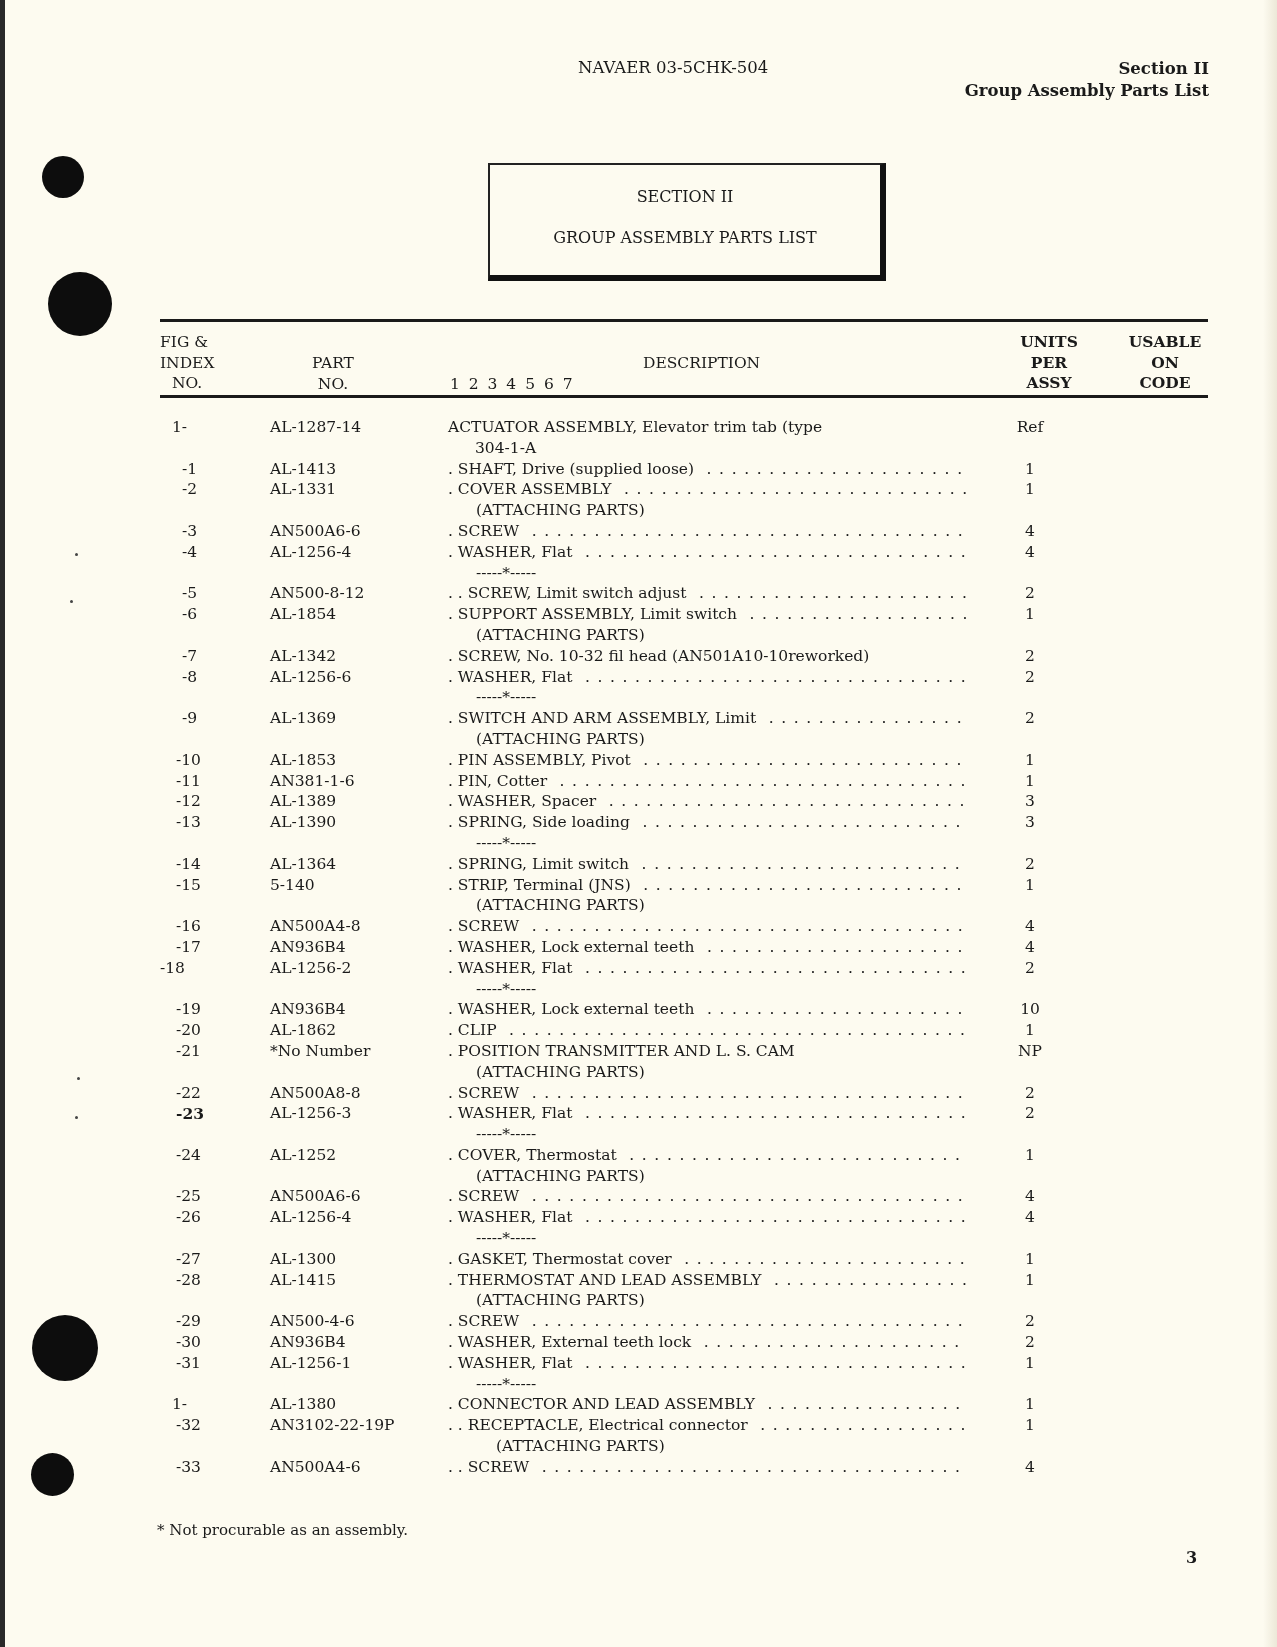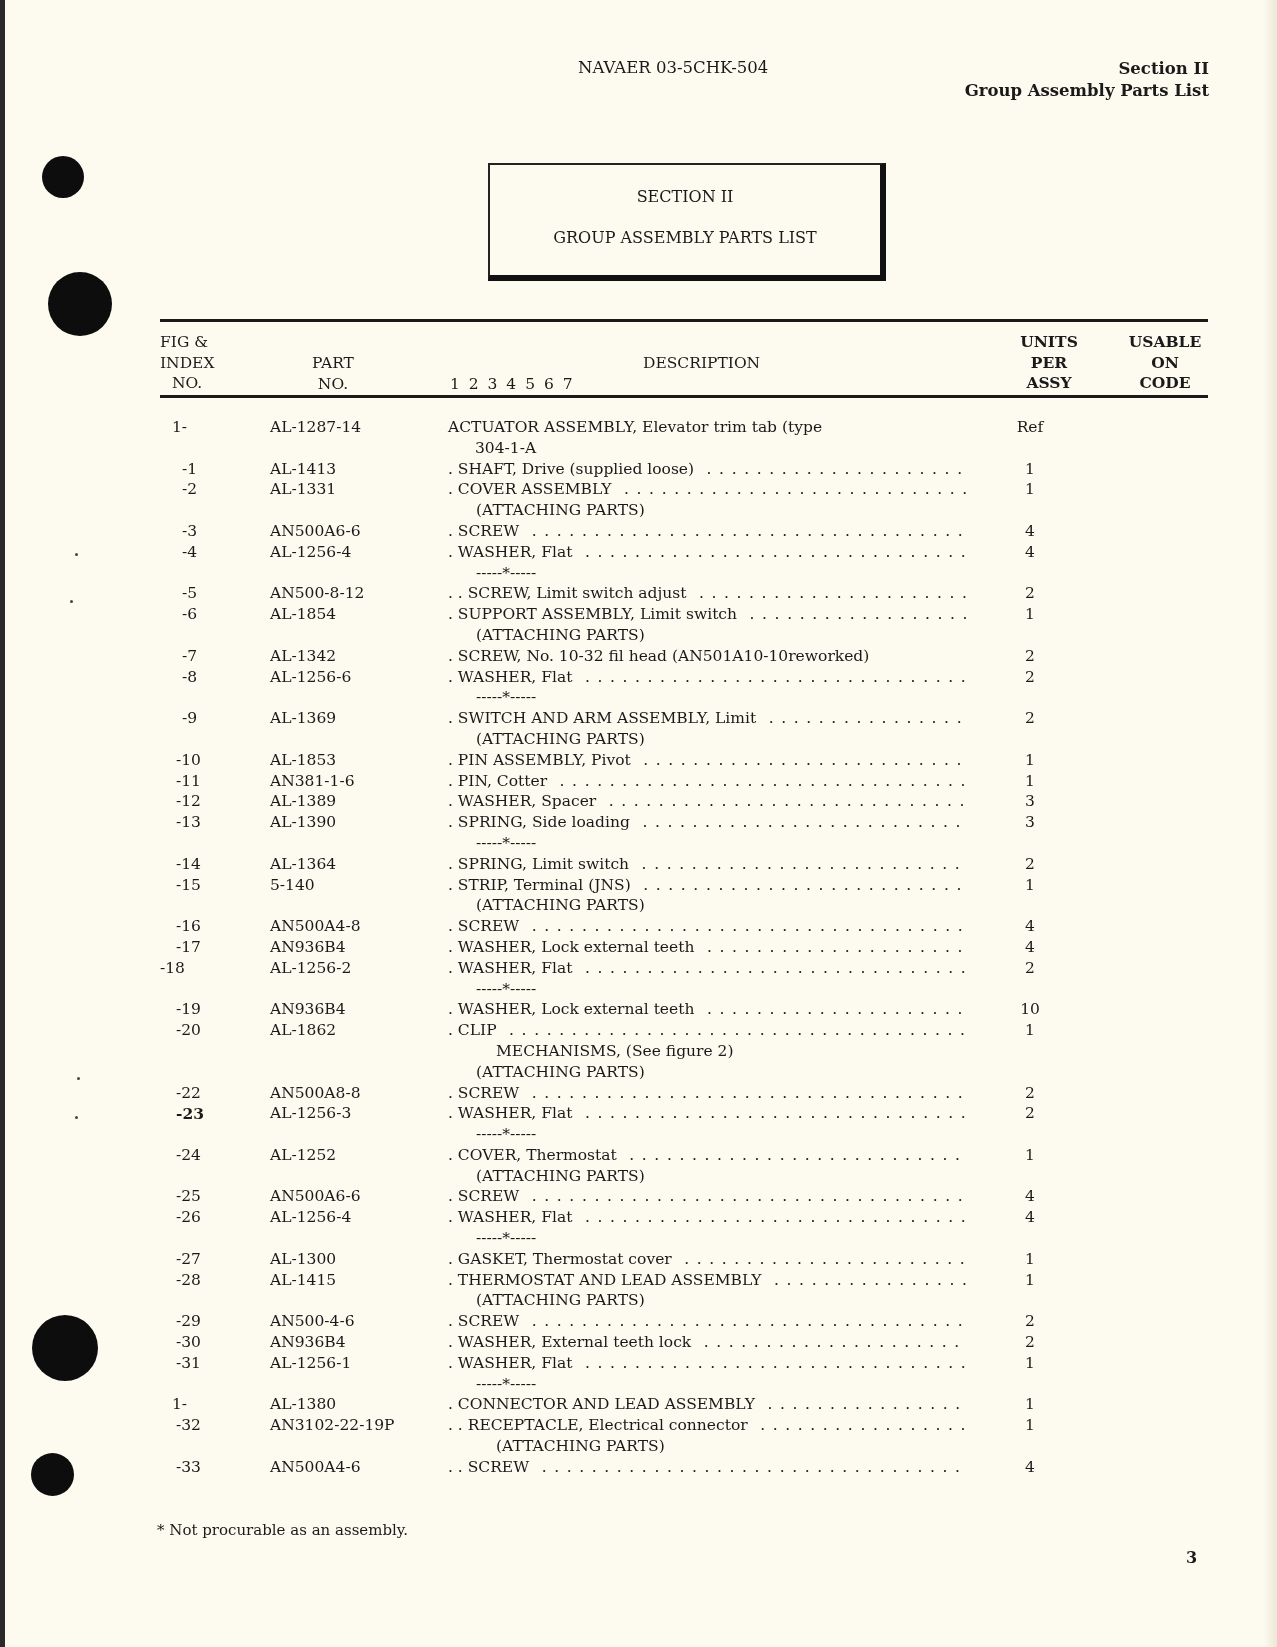--- a/index.html
+++ b/index.html
@@ -269,24 +269,24 @@
       <span class="c-lead" style="left: 448px;"><span>. WASHER, Lock external teeth</span><span style="letter-spacing: 7.6px;"> ............................................................</span></span>
       <span class="c-units">10</span>
     </div>
     <div class="row">
       <span class="c-idx" style="left: 176px;">-20</span>
       <span class="c-part">AL-1862</span>
       <span class="c-lead" style="left: 448px;"><span>. CLIP</span><span style="letter-spacing: 7.6px;"> ............................................................</span></span>
       <span class="c-units">1</span>
     </div>
     <div class="row">
-      <span class="c-idx"></span>
-      <span class="c-part"></span>
-      <span class="c-desc" style="left: 496px;"><span>MECHANISMS, (See figure 2)</span></span>
-      <span class="c-units"></span>
+      <span class="c-idx" style="left: 176px;">-21</span>
+      <span class="c-part">*No Number</span>
+      <span class="c-desc" style="left: 448px;"><span>. POSITION TRANSMITTER AND L. S. CAM</span></span>
+      <span class="c-units">NP</span>
     </div>
     <div class="row">
       <span class="c-idx"></span>
       <span class="c-part"></span>
       <span class="c-desc" style="left: 476px;"><span>(ATTACHING PARTS)</span></span>
       <span class="c-units"></span>
     </div>
     <div class="row">
       <span class="c-idx" style="left: 176px;">-22</span>
       <span class="c-part">AN500A8-8</span>

